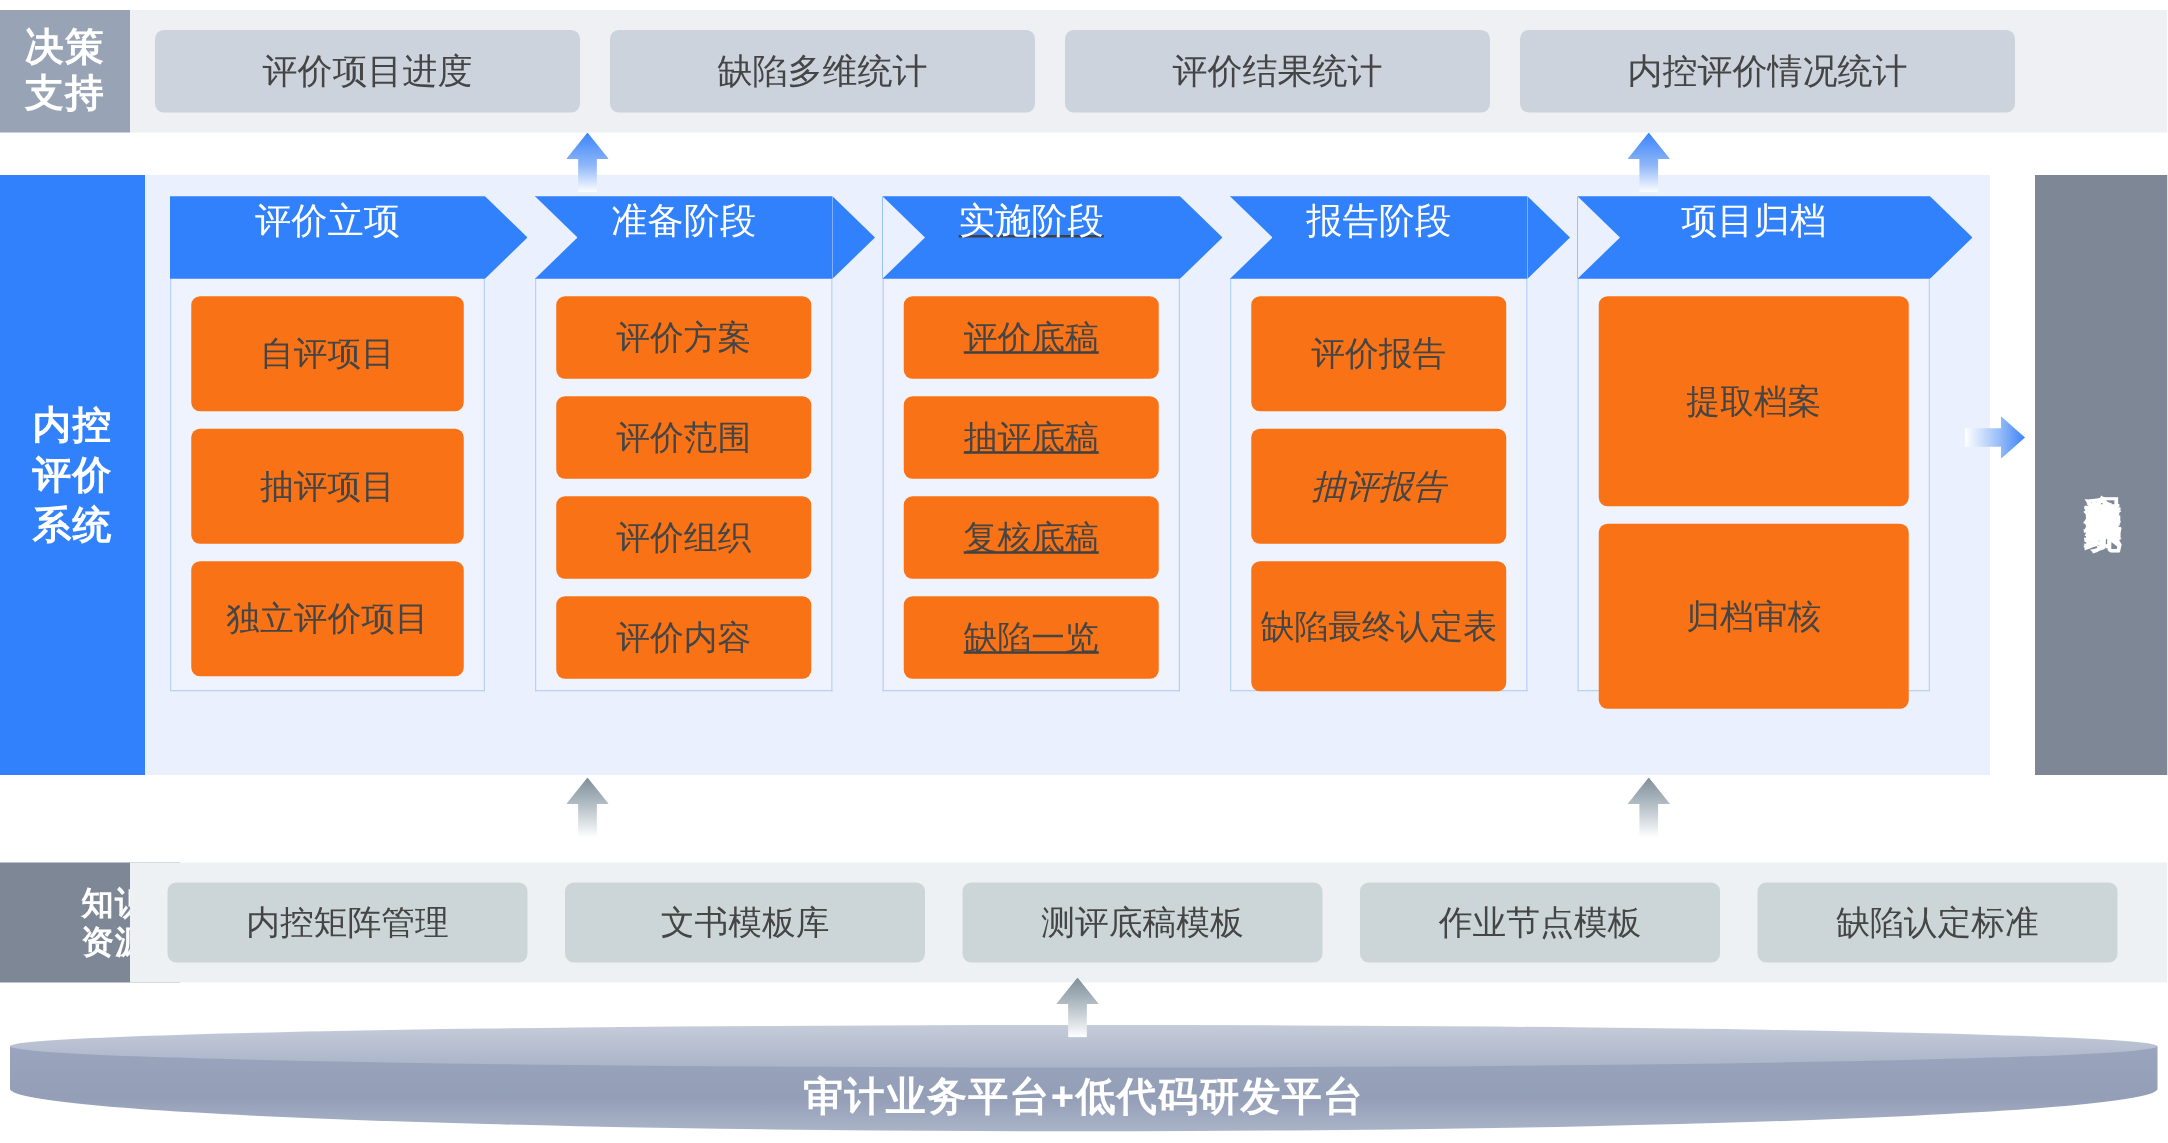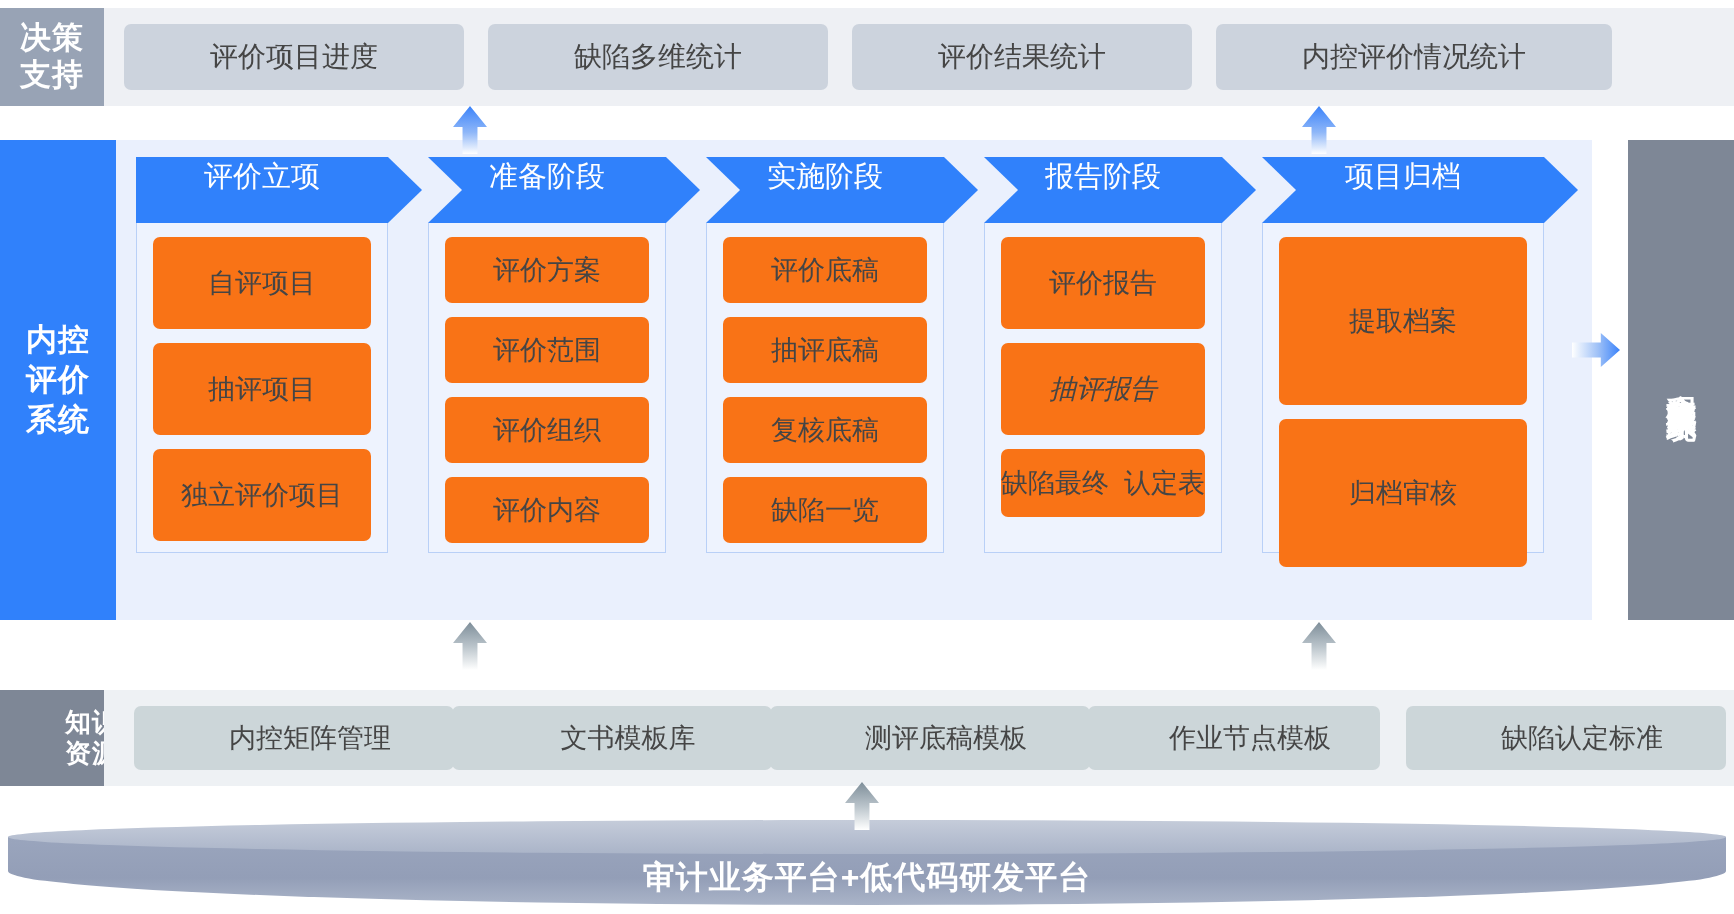--- a/index.html
+++ b/index.html
@@ -69,21 +69,21 @@
 
   
   #knowledge-row{left:0;top:690px;width:1734px;height:96px;}
   #knowledge-label{
     left:0;top:0;width:104px;height:96px;background:#7e8796;color:#fff;
     font-size:26px;font-weight:bold;line-height:1.18;letter-spacing:1px;padding-left:40px;
   }
   #knowledge-strip{left:104px;top:0;width:1630px;height:96px;background:#eef1f4;}
   .kn-card{
     position:absolute;top:16px;height:64px;background:#ccd6d9;border-radius:7px;
-    color:#454545;font-size:27px;padding-left:32px;
+    color:#454545;font-size:27px;
   }
 
   
   .arr-up{position:absolute;width:34px;height:48px;}
   .arr-up i{
     position:absolute;left:0;top:0;width:34px;height:48px;display:block;
     clip-path:polygon(50% 0,100% 44%,72% 44%,72% 100%,28% 100%,28% 44%,0 44%);
   }
   .arr-blue i{background:linear-gradient(to bottom,#3b83fa 0%,#8fb7f8 55%,#ffffff 100%);}
   .arr-gray i{background:linear-gradient(to bottom,#7e8e99 0%,#b9c3ca 50%,#ffffff 100%);}
@@ -168,21 +168,21 @@
             <span>评价范围</span>
           </div>
           <div class="node" style="height: 66px;">
             <span>评价组织</span>
           </div>
           <div class="node" style="height: 66px;">
             <span>评价内容</span>
           </div>
         </div>
       </div>
-      <div class="stage" style="left: 590px; width: 238px;">
+      <div class="stage" style="left: 590px; width: 238px; text-decoration: underline;">
         <div class="stage-head">
           <span>实施阶段</span>
           <span class="cut"></span>
           <span class="tip"></span>
         </div>
         <div class="stage-body" style="height: 330px;">
           <div class="node" style="height: 66px;">
             <span>评价底稿</span>
           </div>
           <div class="node" style="height: 66px;">
@@ -202,21 +202,21 @@
           <span class="cut"></span>
           <span class="tip"></span>
         </div>
         <div class="stage-body" style="height: 330px;">
           <div class="node" style="height: 92px;">
             <span>评价报告</span>
           </div>
           <div class="node" style="height: 92px; font-style: italic;">
             <span>抽评报告</span>
           </div>
-          <div class="node" style="height: 68px; justify-content: space-between;">
+          <div class="node" style="height: 104px;">
             <span>缺陷最终</span>
             <br>
             <span>认定表</span>
           </div>
         </div>
       </div>
       <div class="stage" style="left: 1146px; width: 282px;">
         <div class="stage-head">
           <span>项目归档</span>
           <span class="cut"></span>
@@ -239,21 +239,21 @@
   <div class="abs vcenter" id="knowledge-label">
     <div>
       <div>知识</div>
       <div>资源</div>
     </div>
   </div>
   <div class="abs" id="knowledge-strip">
       <div class="kn-card vcenter" style="left: 30px; width: 288px;">内控矩阵管理</div>
       <div class="kn-card vcenter" style="left: 348px; width: 288px;">文书模板库</div>
       <div class="kn-card vcenter" style="left: 666px; width: 288px;">测评底稿模板</div>
-      <div class="kn-card vcenter" style="left: 984px; width: 260px;">作业节点模板</div>
+      <div class="kn-card vcenter" style="left: 984px; width: 288px;">作业节点模板</div>
       <div class="kn-card vcenter" style="left: 1302px; width: 288px;">缺陷认定标准</div>
     </div>
 </div>
 
 <div class="abs" id="platform">
   <div class="abs" id="platform-body"></div>
   <div class="abs" id="platform-top"></div>
   <div class="abs vcenter" id="platform-label">审计业务平台+低代码研发平台</div>
 </div>
 

